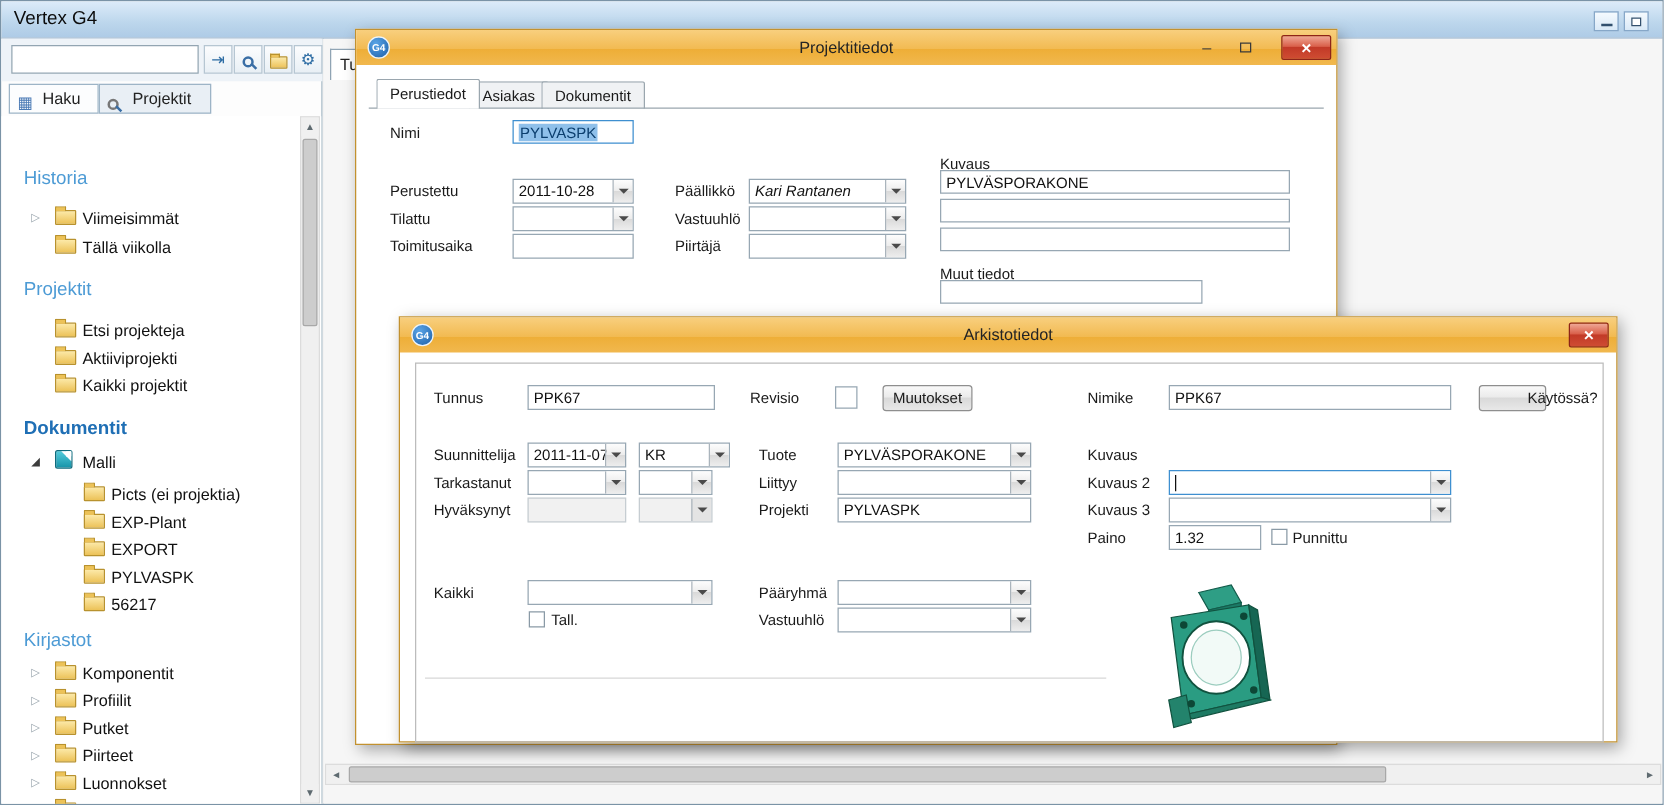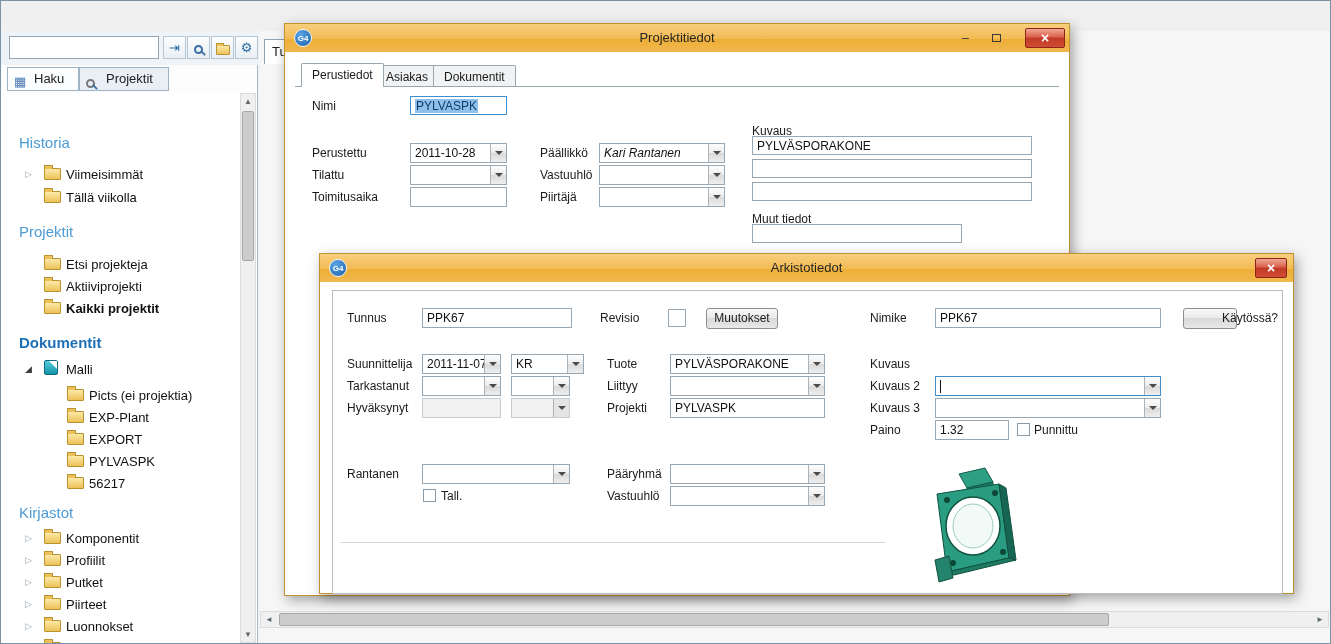--- a/index.html
+++ b/index.html
@@ -116,20 +116,29 @@
   .innerframe { position:absolute; border:1px solid #bcbcbc; }
   .sepline { position:absolute; border-top:1px solid #d8d8d8; }
 
   #part-image { position:absolute; background:#fff; }
 </style>
 </head>
 <body>
 
 <div id="win">
 
+  <div id="titlebar">
+    <div id="apptitle">Vertex G4</div>
+    <div class="winctl" style="left:1274px;">
+        <div class="bar"></div>
+      </div>
+    <div class="winctl" style="left:1298px;">
+        <div class="sq"></div>
+      </div>
+  </div>
 
   <div id="sidebar">
     <div id="searchrow">
       <input id="search-input" value="" style="">
       <div class="toolbtn" style="left:162px;"><span>⇥</span></div>
       <div class="toolbtn" style="left:186px;"><span class="mag"></span></div>
       <div class="toolbtn" style="left:210px;"><span class="minifolder"></span></div>
       <div class="toolbtn" style="left:234px;"><span>⚙</span></div>
     </div>
 
@@ -149,21 +158,21 @@
       <span class="exp" style="left:24px; top:73px;">▷</span>
       <span class="folder" style="left:43px; top:75px;"></span>
       <div class="titem" style="left:65px; top:96px;">Tällä viikolla</div>
       <span class="folder" style="left:43px; top:98px;"></span>
 
       <div class="tree-header" style="top:130px;">Projektit</div>
       <div class="titem" style="left:65px; top:163px;">Etsi projekteja</div>
       <span class="folder" style="left:43px; top:165px;"></span>
       <div class="titem" style="left:65px; top:185px;">Aktiiviprojekti</div>
       <span class="folder" style="left:43px; top:187px;"></span>
-      <div class="titem" style="left:65px; top:207px;font-weight:bold;">Kaikki projektit</div>
+      <div class="titem" style="left:65px; top:207px;">Kaikki projektit</div>
       <span class="folder" style="left:43px; top:209px;"></span>
 
       <div class="tree-header bold" style="top:241px;">Dokumentit</div>
       <div class="titem" style="left:65px; top:268px;">Malli</div>
       <span class="exp open" style="left:24px; top:268px;">◢</span>
       <span class="mallicon" style="left:43px; top:267px;"></span>
 
       <div class="titem" style="left:88px; top:294px;">Picts (ei projektia)</div>
       <span class="folder" style="left:66px; top:296px;"></span>
       <div class="titem" style="left:88px; top:316px;">EXP-Plant</div>
@@ -289,21 +298,21 @@
     <div class="lbl" style="left:287px; top:144px;">Projekti</div>
     <div class="input" style="left:350px; top:144px; width:155px;"><span>PYLVASPK</span></div>
     <div class="lbl" style="left:550px; top:144px;">Kuvaus 3</div>
     <div class="combo" style="left:615px; top:144px; width:226px;"><span></span><span class="arrowbox"></span></div>
 
     <div class="lbl" style="left:550px; top:166px;">Paino</div>
     <div class="input" style="left:615px; top:166px; width:74px; text-align:left;"><span>1.32</span></div>
     <div class="chk" style="left:697px; top:169px;"></div>
     <div class="lbl" style="left:714px; top:166px;">Punnittu</div>
 
-    <div class="lbl" style="left:27px; top:210px;">Rantanen</div>
+    <div class="lbl" style="left:27px; top:210px;">Kaikki</div>
     <div class="combo" style="left:102px; top:210px; width:148px;"><span></span><span class="arrowbox"></span></div>
     <div class="chk" style="left:103px; top:235px;"></div>
     <div class="lbl" style="left:121px; top:232px;">Tall.</div>
     <div class="lbl" style="left:287px; top:210px;">Pääryhmä</div>
     <div class="combo" style="left:350px; top:210px; width:155px;"><span></span><span class="arrowbox"></span></div>
     <div class="lbl" style="left:287px; top:232px;">Vastuuhlö</div>
     <div class="combo" style="left:350px; top:232px; width:155px;"><span></span><span class="arrowbox"></span></div>
 
     <div class="sepline" style="left:20px; top:288px; width:545px;"></div>
 

